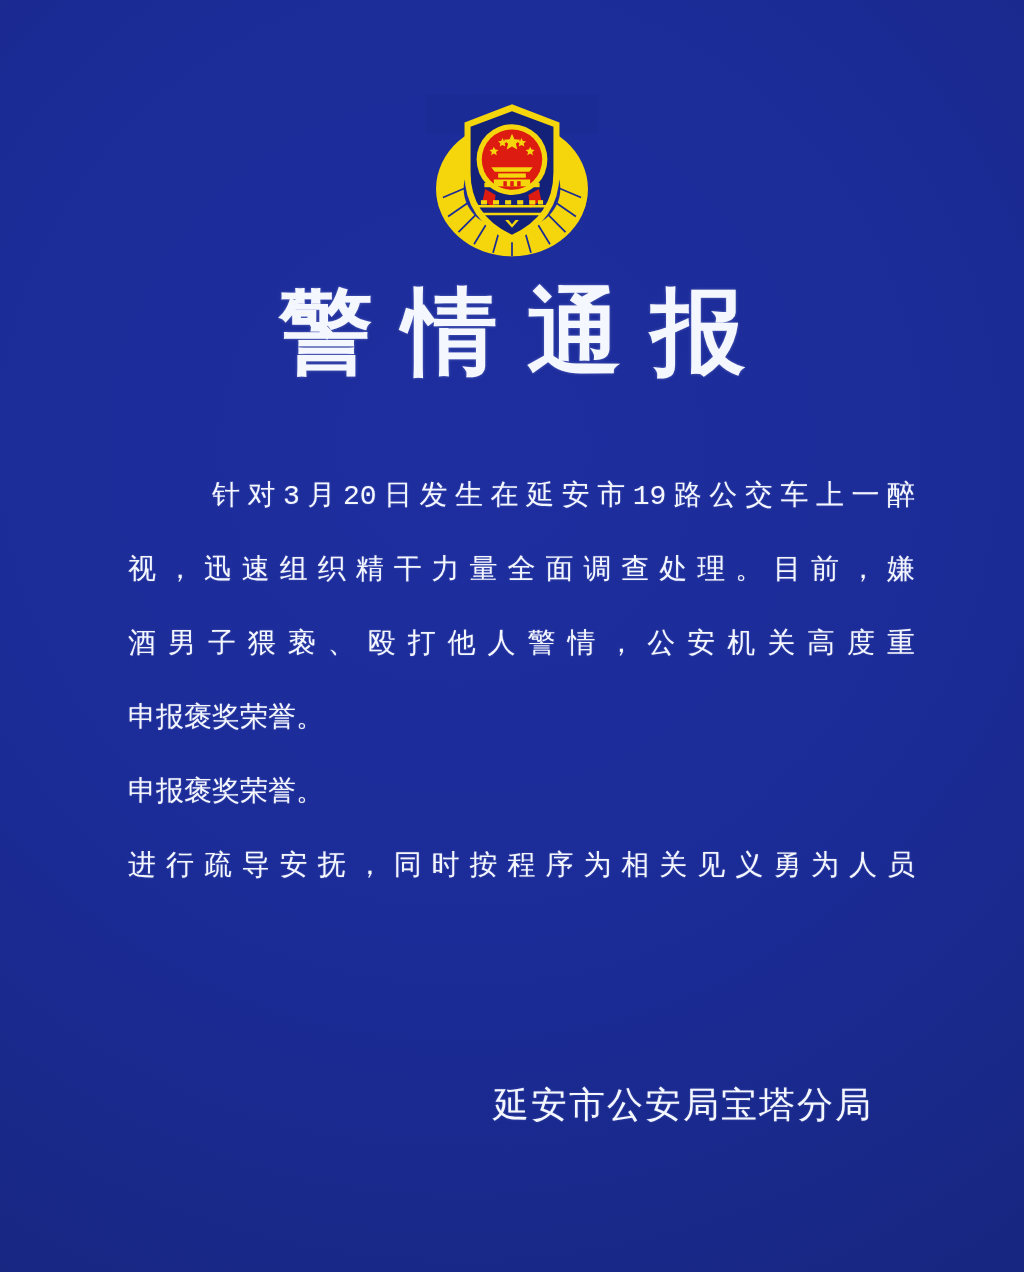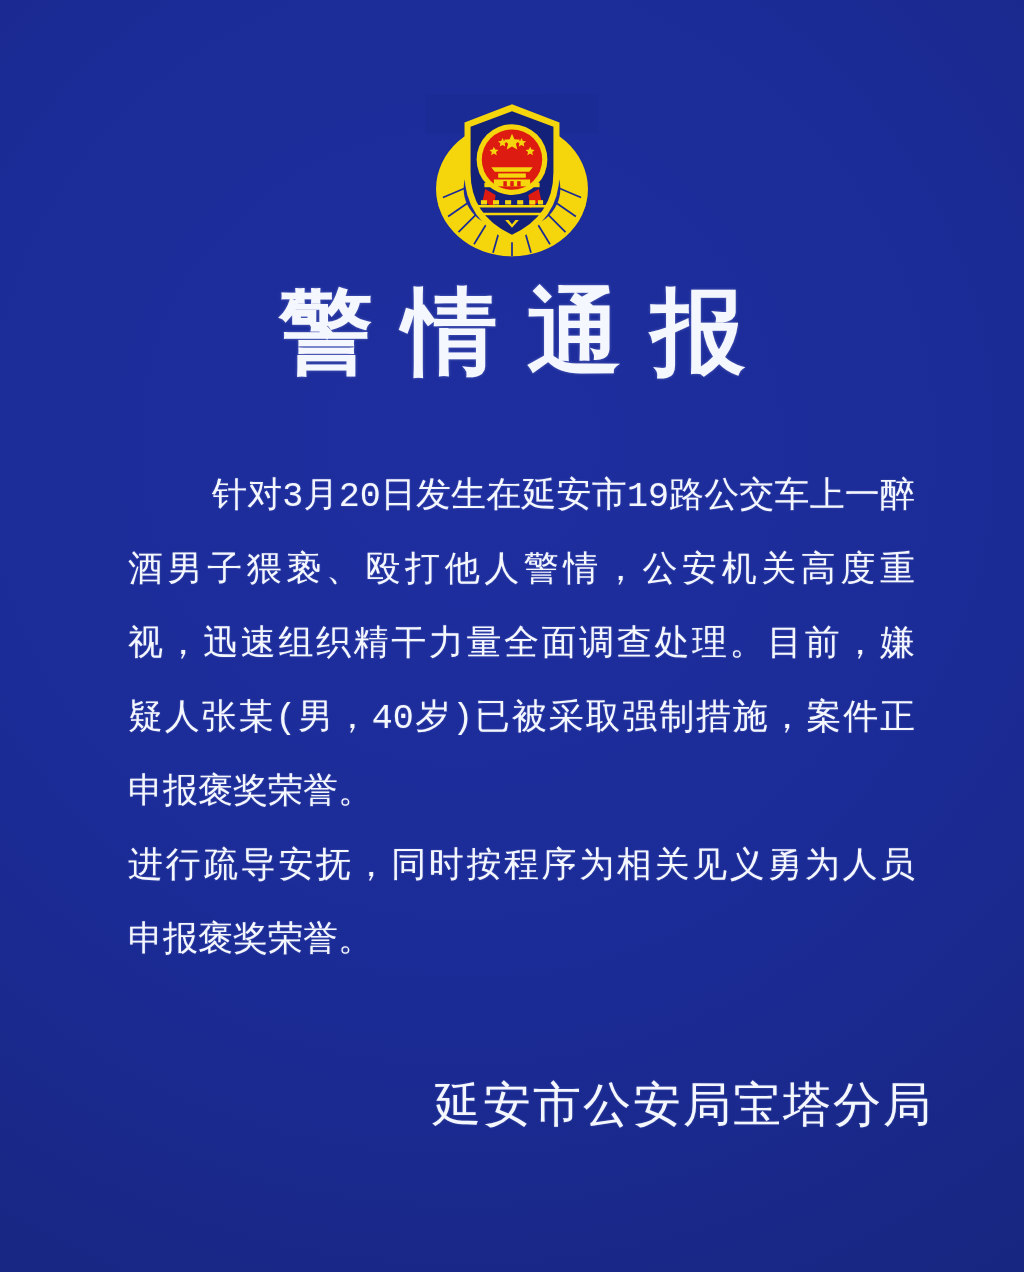--- a/index.html
+++ b/index.html
@@ -24,30 +24,30 @@
     text-align:center;
     font-size:94px;font-weight:bold;
     letter-spacing:30px;text-indent:30px;
     line-height:110px;
     text-shadow:0 0 3px rgba(220,228,255,.35);
     white-space:nowrap;
   }
   
   .body-text{
     position:absolute;top:460px;left:128px;right:109px;
-    font-size:35px;line-height:74px;
+    font-size:28px;line-height:74px;
     text-shadow:0 0 2px rgba(215,225,255,.3);
   }
   .line{display:block;text-align:justify;text-align-last:justify;white-space:nowrap;}
   .line.first{padding-left:84px;}
   .line.last{text-align-last:left;white-space:normal;}
   
   .sign-block{
     position:absolute;top:1072px;left:433px;width:500px;
-    text-align:center;font-size:48px;line-height:72px;
+    text-align:center;font-size:36px;line-height:72px;
     text-shadow:0 0 2px rgba(215,225,255,.3);
   }
   .sign-issuer{display:block;letter-spacing:2px;}
   .sign-date{display:block;margin-top:6px;letter-spacing:1px;}
 </style>
 </head>
 <body>
 
 <div class="page">
 
@@ -118,25 +118,24 @@
           <rect x="130" y="123" width="6" height="5"></rect>
         <path d="M92,146 l8,9 8,-9 -4,0 -4,5 -4,-5 Z"></path>
       </g>
     </svg>
   </div>
 
   <div class="title">警情通报</div>
 
   <div class="body-text">
     <span class="line first">针对3月20日发生在延安市19路公交车上一醉</span>
+    <span class="line">视，迅速组织精干力量全面调查处理。目前，嫌</span>
     <span class="line">酒男子猥亵、殴打他人警情，公安机关高度重</span>
-    <span class="line">视，迅速组织精干力量全面调查处理。目前，嫌</span>
-    <span class="line">疑人张某(男，40岁)已被采取强制措施，案件正</span>
+    <span class="line last">申报褒奖荣誉。</span>
     <span class="line last">申报褒奖荣誉。</span>
     <span class="line">进行疏导安抚，同时按程序为相关见义勇为人员</span>
-    <span class="line last">申报褒奖荣誉。</span>
   </div>
 
   <div class="sign-block">
     <span class="sign-issuer">延安市公安局宝塔分局</span>
   </div>
 
 </div>
 
 </body></html>

